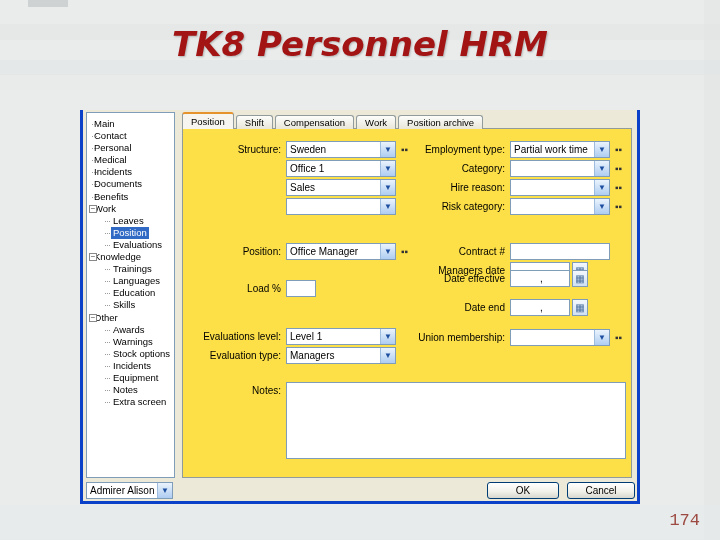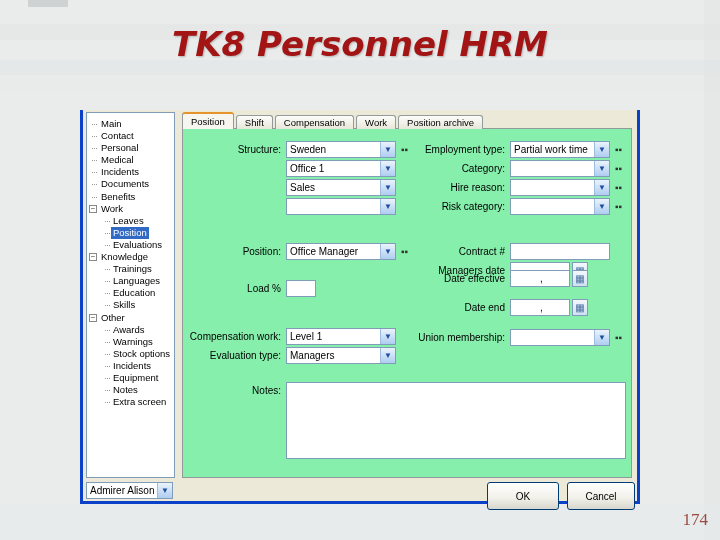--- a/index.html
+++ b/index.html
@@ -5,57 +5,57 @@
   html,body{margin:0;padding:0}
   body{width:720px;height:540px;position:relative;overflow:hidden;
        background:#eaecec;font-family:"Liberation Sans",sans-serif}
 
   
   .bg-band{position:absolute;pointer-events:none}
 
   .slide-title{position:absolute;top:24px;left:0;width:100%;text-align:center;
     font-family:"DejaVu Sans",sans-serif;font-style:italic;font-weight:bold;
     font-size:34px;color:#a31414;text-shadow:1px 1px 2px rgba(110,110,110,.45)}
-  .page-num{position:absolute;right:12px;bottom:10px;font-family:Liberation Serif, serif;
+  .page-num{position:absolute;right:20px;bottom:10px;font-family:Liberation Mono, monospace;
     font-size:17px;color:#9c4a42}
 
   
   .dialog{position:absolute;left:80px;top:92px;width:560px;height:412px;font-size:10px}
   .titlebar{position:absolute;left:0;top:0;right:0;height:18px;box-sizing:border-box;
     border-radius:6px 6px 0 0;border:1px solid #0831d9;border-bottom:none;
     background:linear-gradient(#6ea1f7 0%,#2a63e2 12%,#1b4fd0 45%,#2966e4 85%,#1644b5 100%);
     color:#fff;font-weight:bold;font-size:11px;line-height:16px;padding-left:7px;
     text-shadow:1px 1px 1px #0c2a87}
   .dlgbody{position:absolute;left:0;top:18px;right:0;bottom:0;box-sizing:border-box;
     background:#ece9d8;border:3px solid #0b41c9;border-top:none}
 
   
   .treepanel{position:absolute;left:3px;top:2px;width:89px;height:366px;box-sizing:border-box;
     background:#fff;border:1px solid #7f9db9;overflow:hidden;padding-top:5px}
   .tree-row{position:relative;height:12.1px;line-height:12px;font-size:9.5px;white-space:nowrap;cursor:default}
   .tree-row .tlabel{display:inline-block;padding:0 2px}
-  .lv0 .tlabel{margin-left:12px}
+  .lv0 .tlabel{margin-left:5px}
   .lv1 .tlabel{margin-left:24px}
   .tree-row::before{content:"";position:absolute;top:6px;width:5px;border-top:1px dotted #9a9a9a}
   .lv0::before{left:5px}
   .lv1::before{left:18px}
   .has-exp::before{display:none}
   .expander{position:absolute;left:2px;top:2px;width:8px;height:8px;box-sizing:border-box;
     border:1px solid #888;background:#fff;font-size:8px;line-height:5px;text-align:center;color:#444}
   .selected .tlabel{background:#316ac5;color:#fff}
 
   
   .tabstrip{position:absolute;left:99px;top:2px;height:17px;display:flex;align-items:flex-end;z-index:2}
   .tab{height:14px;line-height:13px;padding:0 8px;font-size:9.5px;color:#000;box-sizing:border-box;
     background:linear-gradient(#fdfdfb,#e8e6d9);border:1px solid #919b9c;border-bottom:none;
     border-radius:3px 3px 0 0;margin-right:2px;cursor:default}
   .tab.active{height:17px;line-height:15px;background:#f6f5f0;border-top:2px solid #e5932c;
     position:relative;z-index:3}
   .tabpage{position:absolute;left:99px;top:18px;width:450px;height:350px;box-sizing:border-box;
-    background:#86efac;border:1px solid #919b9c;z-index:1}
+    background:#fde047;border:1px solid #919b9c;z-index:1}
 
   
   .fld{position:absolute;height:17px;display:flex;align-items:center}
   .lbl{font-size:10px;text-align:right;padding-right:5px;color:#000;white-space:nowrap}
   .combo{height:17px;background:#fff;border:1px solid #7f9db9;box-sizing:border-box;
     display:flex;align-items:center;cursor:default}
   .cval{flex:1;padding-left:3px;font-size:10px;white-space:nowrap;overflow:hidden}
   .cbtn{width:15px;align-self:stretch;border-left:1px solid #9ebcdd;box-sizing:border-box;
     background:linear-gradient(#eaf3fd,#c6dcf5 60%,#aecdf2);
     display:flex;align-items:center;justify-content:center;color:#1d4ea0;font-size:8px}
@@ -63,21 +63,21 @@
   .tinput{height:17px;background:#fff;border:1px solid #7f9db9;box-sizing:border-box;
     padding-left:3px;font-size:10px;display:flex;align-items:center}
   .editbtn{margin-left:5px;font-size:10px;font-weight:bold;color:#333;line-height:6px;cursor:pointer}
   .calbtn{width:16px;height:17px;margin-left:2px;box-sizing:border-box;border:1px solid #7f9db9;
     background:linear-gradient(#f4f8fd,#cfe0f3);display:flex;align-items:center;justify-content:center;
     font-size:10px;color:#4a6f9e;cursor:pointer}
   .calbtn i{font-style:normal}
   .notesarea{position:absolute;background:#fff;border:1px solid #7f9db9;box-sizing:border-box}
 
   
-  .btn{position:absolute;height:28px;box-sizing:border-box;border:1px solid #003c74;border-radius:3px;
+  .btn{position:absolute;height:17px;box-sizing:border-box;border:1px solid #003c74;border-radius:3px;
     background:linear-gradient(#ffffff,#f2f1ea 55%,#d8d7cf);font-size:10px;color:#000;
     display:flex;align-items:center;justify-content:center;cursor:pointer}
 </style>
 </head>
 <body>
 
 <div class="bg-band" style="left:0;top:24px;width:720px;height:16px;background:#e2e5e5;opacity:.55"></div>
 <div class="bg-band" style="left:28px;top:0;width:40px;height:7px;background:#b4b8b8;opacity:.5"></div>
 <div class="bg-band" style="left:0;top:60px;width:720px;height:14px;background:#e3e6e6;opacity:.6;border-bottom:1px solid #dadddd"></div>
 <div class="bg-band" style="left:0;top:74px;width:720px;height:16px;background:#e7eaea;opacity:.6"></div>
@@ -247,21 +247,21 @@
         <span class="lbl" style="width:112px">Date end</span>
         <span class="tinput" style="width:60px;justify-content:center">
           <span>,</span>
         </span>
         <span class="calbtn">
             <i>▦</i>
           </span>
       </div>
 
       <div class="fld" style="left:0;top:199px">
-        <span class="lbl" style="width:98px">Compensation work:</span>
+        <span class="lbl" style="width:98px">Evaluations level:</span>
         <span class="combo" style="width:110px">
           <span class="cval">Level 1</span>
           <span class="cbtn">
               <i>▼</i>
             </span>
         </span>
       </div>
       <div class="fld" style="left:0;top:218px">
         <span class="lbl" style="width:98px">Evaluation type:</span>
         <span class="combo" style="width:110px">

